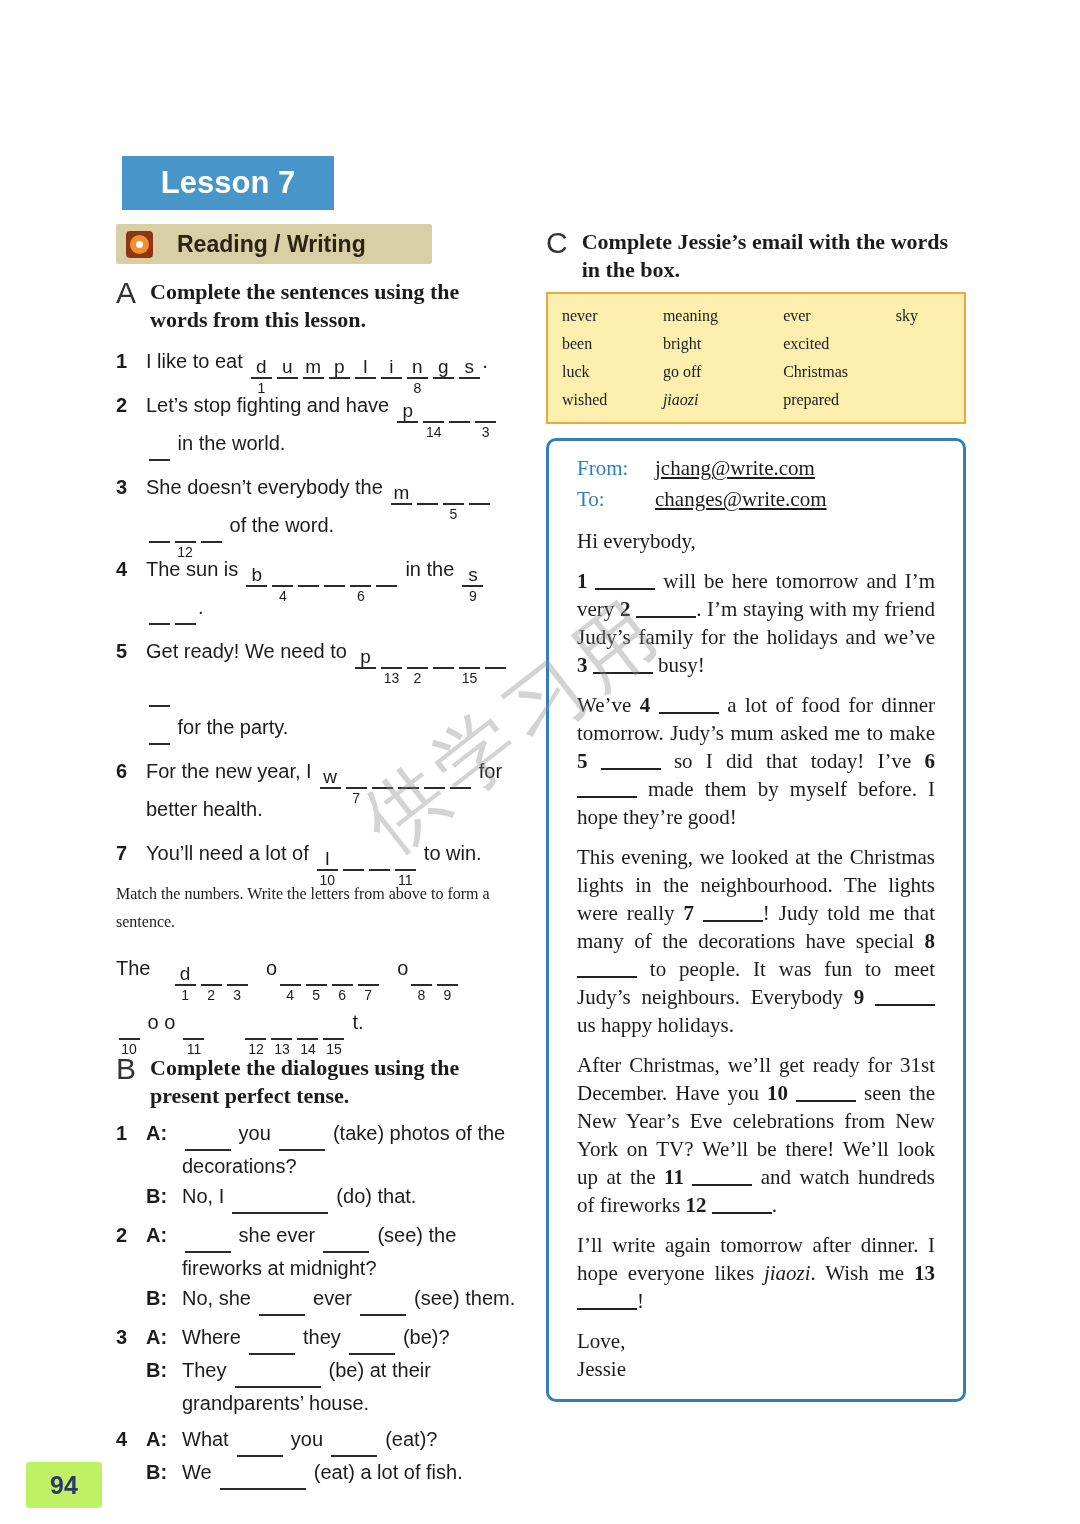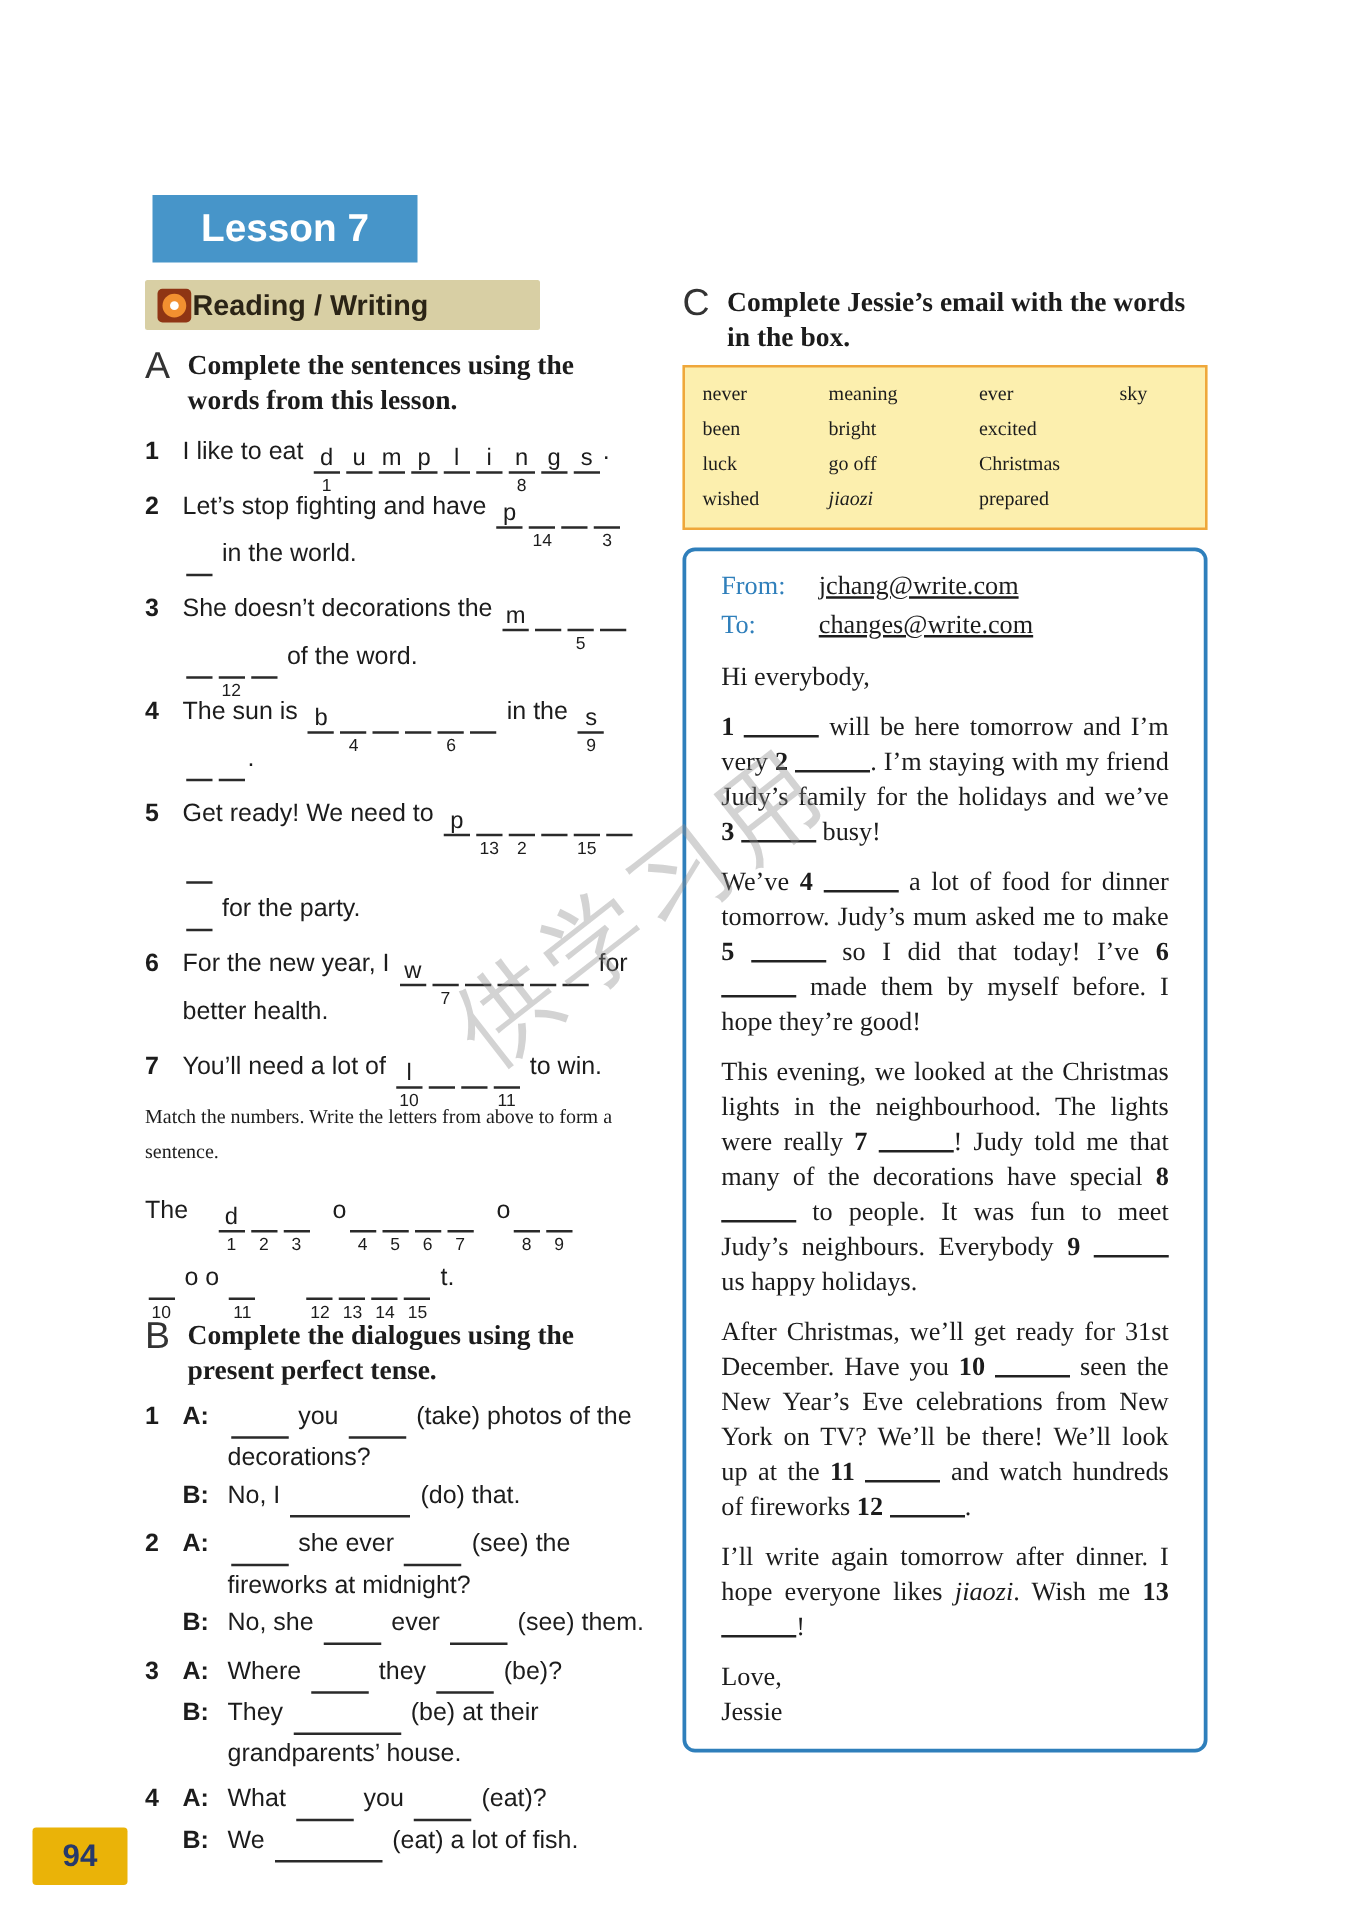--- a/index.html
+++ b/index.html
@@ -8,21 +8,21 @@
 
   
   .hdr{position:absolute;left:116px;top:156px;width:848px;height:54px;display:flex;font-family:"Liberation Sans",sans-serif;font-weight:bold;color:#fff}
   .hdr-unit{flex:1;background:#2b7cba;display:flex;align-items:center;padding-left:20px;font-size:31px;white-space:pre}
   .hdr-lesson{width:212px;margin-left:6px;background:#4795c9;display:flex;align-items:center;justify-content:center;font-size:31px}
 
   .col-left{position:absolute;left:116px;top:224px;width:406px}
   .col-right{position:absolute;left:546px;top:224px;width:420px}
 
   
-  .rw-strip{display:flex;align-items:center;gap:1px;background:#d8cfa4;width:316px;height:40px;padding:0 10px;margin-bottom:14px;border-radius:2px}
+  .rw-strip{display:flex;align-items:center;gap:24px;background:#d8cfa4;width:316px;height:40px;padding:0 10px;margin-bottom:14px;border-radius:2px}
   .rw-icon{width:27px;height:27px;background:#8f3514;border-radius:4px;position:relative;flex:none}
   .rw-icon::before{content:"";position:absolute;inset:4px;background:#f29030;border-radius:50%}
   .rw-icon::after{content:"";position:absolute;inset:10px;background:#fff;border-radius:50%}
   .rw-label{font-family:"Liberation Sans",sans-serif;font-weight:bold;font-size:23px;color:#2b2416}
 
   
   .sec-h{display:flex;gap:14px;margin:4px 0 8px;font-family:"Liberation Serif",serif}
   .sec-letter{font-family:"Liberation Sans",sans-serif;font-size:30px;line-height:30px;color:#333;flex:none}
   .sec-title{font-weight:bold;font-size:22px;line-height:28px;flex:1}
 
@@ -62,21 +62,21 @@
   .ehl{width:78px;color:#2f7fbb;flex:none}
   .u{text-decoration:underline}
   .ep{margin-top:12px;text-align:justify}
   .ep.close{text-align:left}
   .ebl{display:inline-block;width:60px;height:12px;border-bottom:2px solid #222;vertical-align:-2px}
 
   
   .wm{position:absolute;left:375px;top:780px;font-size:80px;font-family:"DejaVu Sans",sans-serif;color:rgba(140,140,140,0.38);transform:rotate(-38deg);transform-origin:left center;letter-spacing:8px;pointer-events:none;white-space:nowrap}
 
   
-  .pgnum{position:absolute;left:26px;top:1462px;width:76px;height:46px;background:#eab308;color:#27396b;font-family:"Liberation Sans",sans-serif;font-weight:bold;font-size:25px;display:flex;align-items:center;justify-content:center;border-radius:3px}
+  .pgnum{position:absolute;left:26px;top:1462px;width:76px;height:46px;background:#bef264;color:#27396b;font-family:"Liberation Sans",sans-serif;font-weight:bold;font-size:25px;display:flex;align-items:center;justify-content:center;border-radius:3px}
 </style>
 </head>
 <body>
 
 <div id="page">
 
   <div class="hdr">
     <div class="hdr-lesson">Lesson 7</div>
   </div>
 
@@ -94,21 +94,21 @@
         <div class="exa">
           <span class="exa-num">1</span>
           <div class="exa-body"><span>I like to eat </span><span class="bl">d<span class="bn">1</span></span><span class="bl">u</span><span class="bl">m</span><span class="bl">p</span><span class="bl">l</span><span class="bl">i</span><span class="bl">n<span class="bn">8</span></span><span class="bl">g</span><span class="bl">s</span><span>.</span></div>
         </div>
         <div class="exa">
           <span class="exa-num">2</span>
           <div class="exa-body"><span>Let’s stop fighting and have </span><span class="bl">p</span><span class="bl">​<span class="bn">14</span></span><span class="bl">​</span><span class="bl">​<span class="bn">3</span></span><br><span class="bl">​</span><span> in the world.</span></div>
         </div>
         <div class="exa">
           <span class="exa-num">3</span>
-          <div class="exa-body"><span>She doesn’t decorations the </span><span class="bl">m</span><span class="bl">​</span><span class="bl">​<span class="bn">5</span></span><span class="bl">​</span><br><span class="bl">​</span><span class="bl">​<span class="bn">12</span></span><span class="bl">​</span><span> of the word.</span></div>
+          <div class="exa-body"><span>She doesn’t everybody the </span><span class="bl">m</span><span class="bl">​</span><span class="bl">​<span class="bn">5</span></span><span class="bl">​</span><br><span class="bl">​</span><span class="bl">​<span class="bn">12</span></span><span class="bl">​</span><span> of the word.</span></div>
         </div>
         <div class="exa">
           <span class="exa-num">4</span>
           <div class="exa-body"><span>The sun is </span><span class="bl">b</span><span class="bl">​<span class="bn">4</span></span><span class="bl">​</span><span class="bl">​</span><span class="bl">​<span class="bn">6</span></span><span class="bl">​</span><span> in the </span><span class="bl">s<span class="bn">9</span></span><br><span class="bl">​</span><span class="bl">​</span><span>.</span></div>
         </div>
         <div class="exa">
           <span class="exa-num">5</span>
           <div class="exa-body"><span>Get ready! We need to </span><span class="bl">p</span><span class="bl">​<span class="bn">13</span></span><span class="bl">​<span class="bn">2</span></span><span class="bl">​</span><span class="bl">​<span class="bn">15</span></span><span class="bl">​</span><span class="bl">​</span><br><span class="bl">​</span><span> for the party.</span></div>
         </div>
         <div class="exa">

